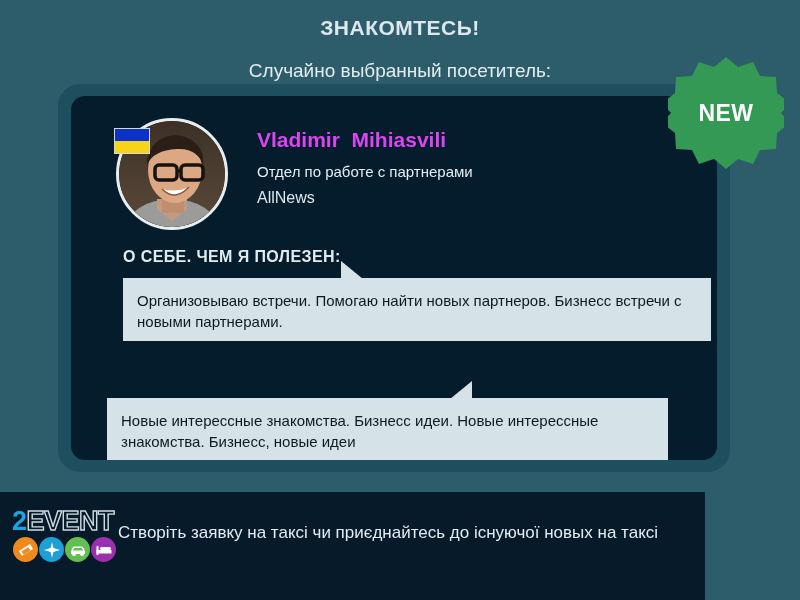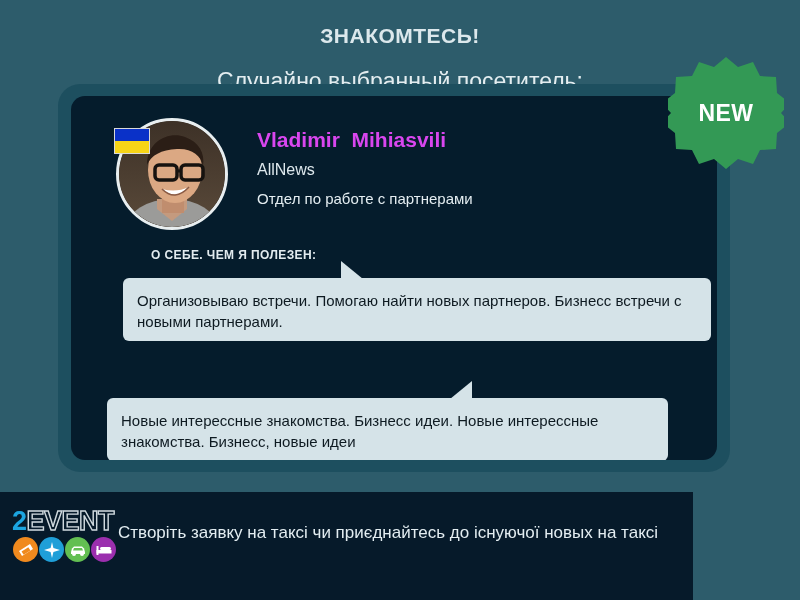--- a/index.html
+++ b/index.html
@@ -17,31 +17,31 @@
 
   
   #header {
     position: absolute;
     top: 0; left: 0;
     width: 800px;
     height: 80px;
     text-align: center;
   }
   #header-title {
-    margin: 12px;
+    margin: 4px;
     padding-top: 12px;
     font-size: 21px;
     font-weight: bold;
     color: #dce8ec;
     letter-spacing: 0.5px;
   }
   #header-subtitle {
     margin: 12px;
     padding-top: 8px;
-    font-size: 23px;
+    font-size: 19px;
     font-weight: normal;
     color: #e3edf0;
   }
 
   
   #card-outer {
     position: absolute;
     left: 58px;
     top: 84px;
     width: 672px;
@@ -152,34 +152,33 @@
   #profile-department {
     margin: 0;
     padding-top: 11px;
     font-size: 15px;
     color: #e4edf1;
   }
 
   
   .section-label {
     position: absolute;
-    font-size: 12px;
+    font-size: 16px;
     font-weight: bold;
     color: #e2ebef;
     letter-spacing: 0.4px;
     white-space: nowrap;
-    margin-left: 28px;
   }
   #label-about  { left: 52px;  top: 152px; }
   #label-interest { right: 44px; top: 272px; }
 
   .bubble {
     position: absolute;
     background: #d5e3e8;
-    border-radius: 6px;
+    border-radius: 0;
     box-sizing: border-box;
     padding: 12px 14px 13px 14px;
   }
   .bubble-text {
     margin: 0;
     font-size: 15px;
     line-height: 1.42;
     color: #0e1a21;
   }
   #bubble-about {
@@ -215,20 +214,21 @@
   }
 
   
   #footer {
     position: absolute;
     left: 0;
     top: 492px;
     width: 693px;
     height: 108px;
     background: #061a2a;
+    padding-left: 12px;
   }
   #logo {
     position: absolute;
     left: 12px;
     top: 16px;
     width: 100px;
     height: 62px;
   }
   #logo-wordmark {
     position: absolute;
@@ -327,22 +327,22 @@
         </svg>
       </div>
       <div id="flag-badge">
         <div id="flag-blue"></div>
         <div id="flag-yellow"></div>
       </div>
     </div>
 
     <div id="profile-text">
       <div id="profile-name">Vladimir  Mihiasvili</div>
+      <div id="profile-department">Отдел по работе с партнерами</div>
       <div id="profile-company">AllNews</div>
-      <div id="profile-department">Отдел по работе с партнерами</div>
     </div>
 
     <div class="section-label" id="label-about">О СЕБЕ. ЧЕМ Я ПОЛЕЗЕН:</div>
     <div class="bubble-tail" id="tail-about"></div>
     <div class="bubble" id="bubble-about">
       <p class="bubble-text">Организовываю встречи. Помогаю найти новых партнеров. Бизнесс встречи с новыми партнерами.</p>
     </div>
 
     <div class="bubble-tail" id="tail-interest"></div>
     <div class="bubble" id="bubble-interest">

